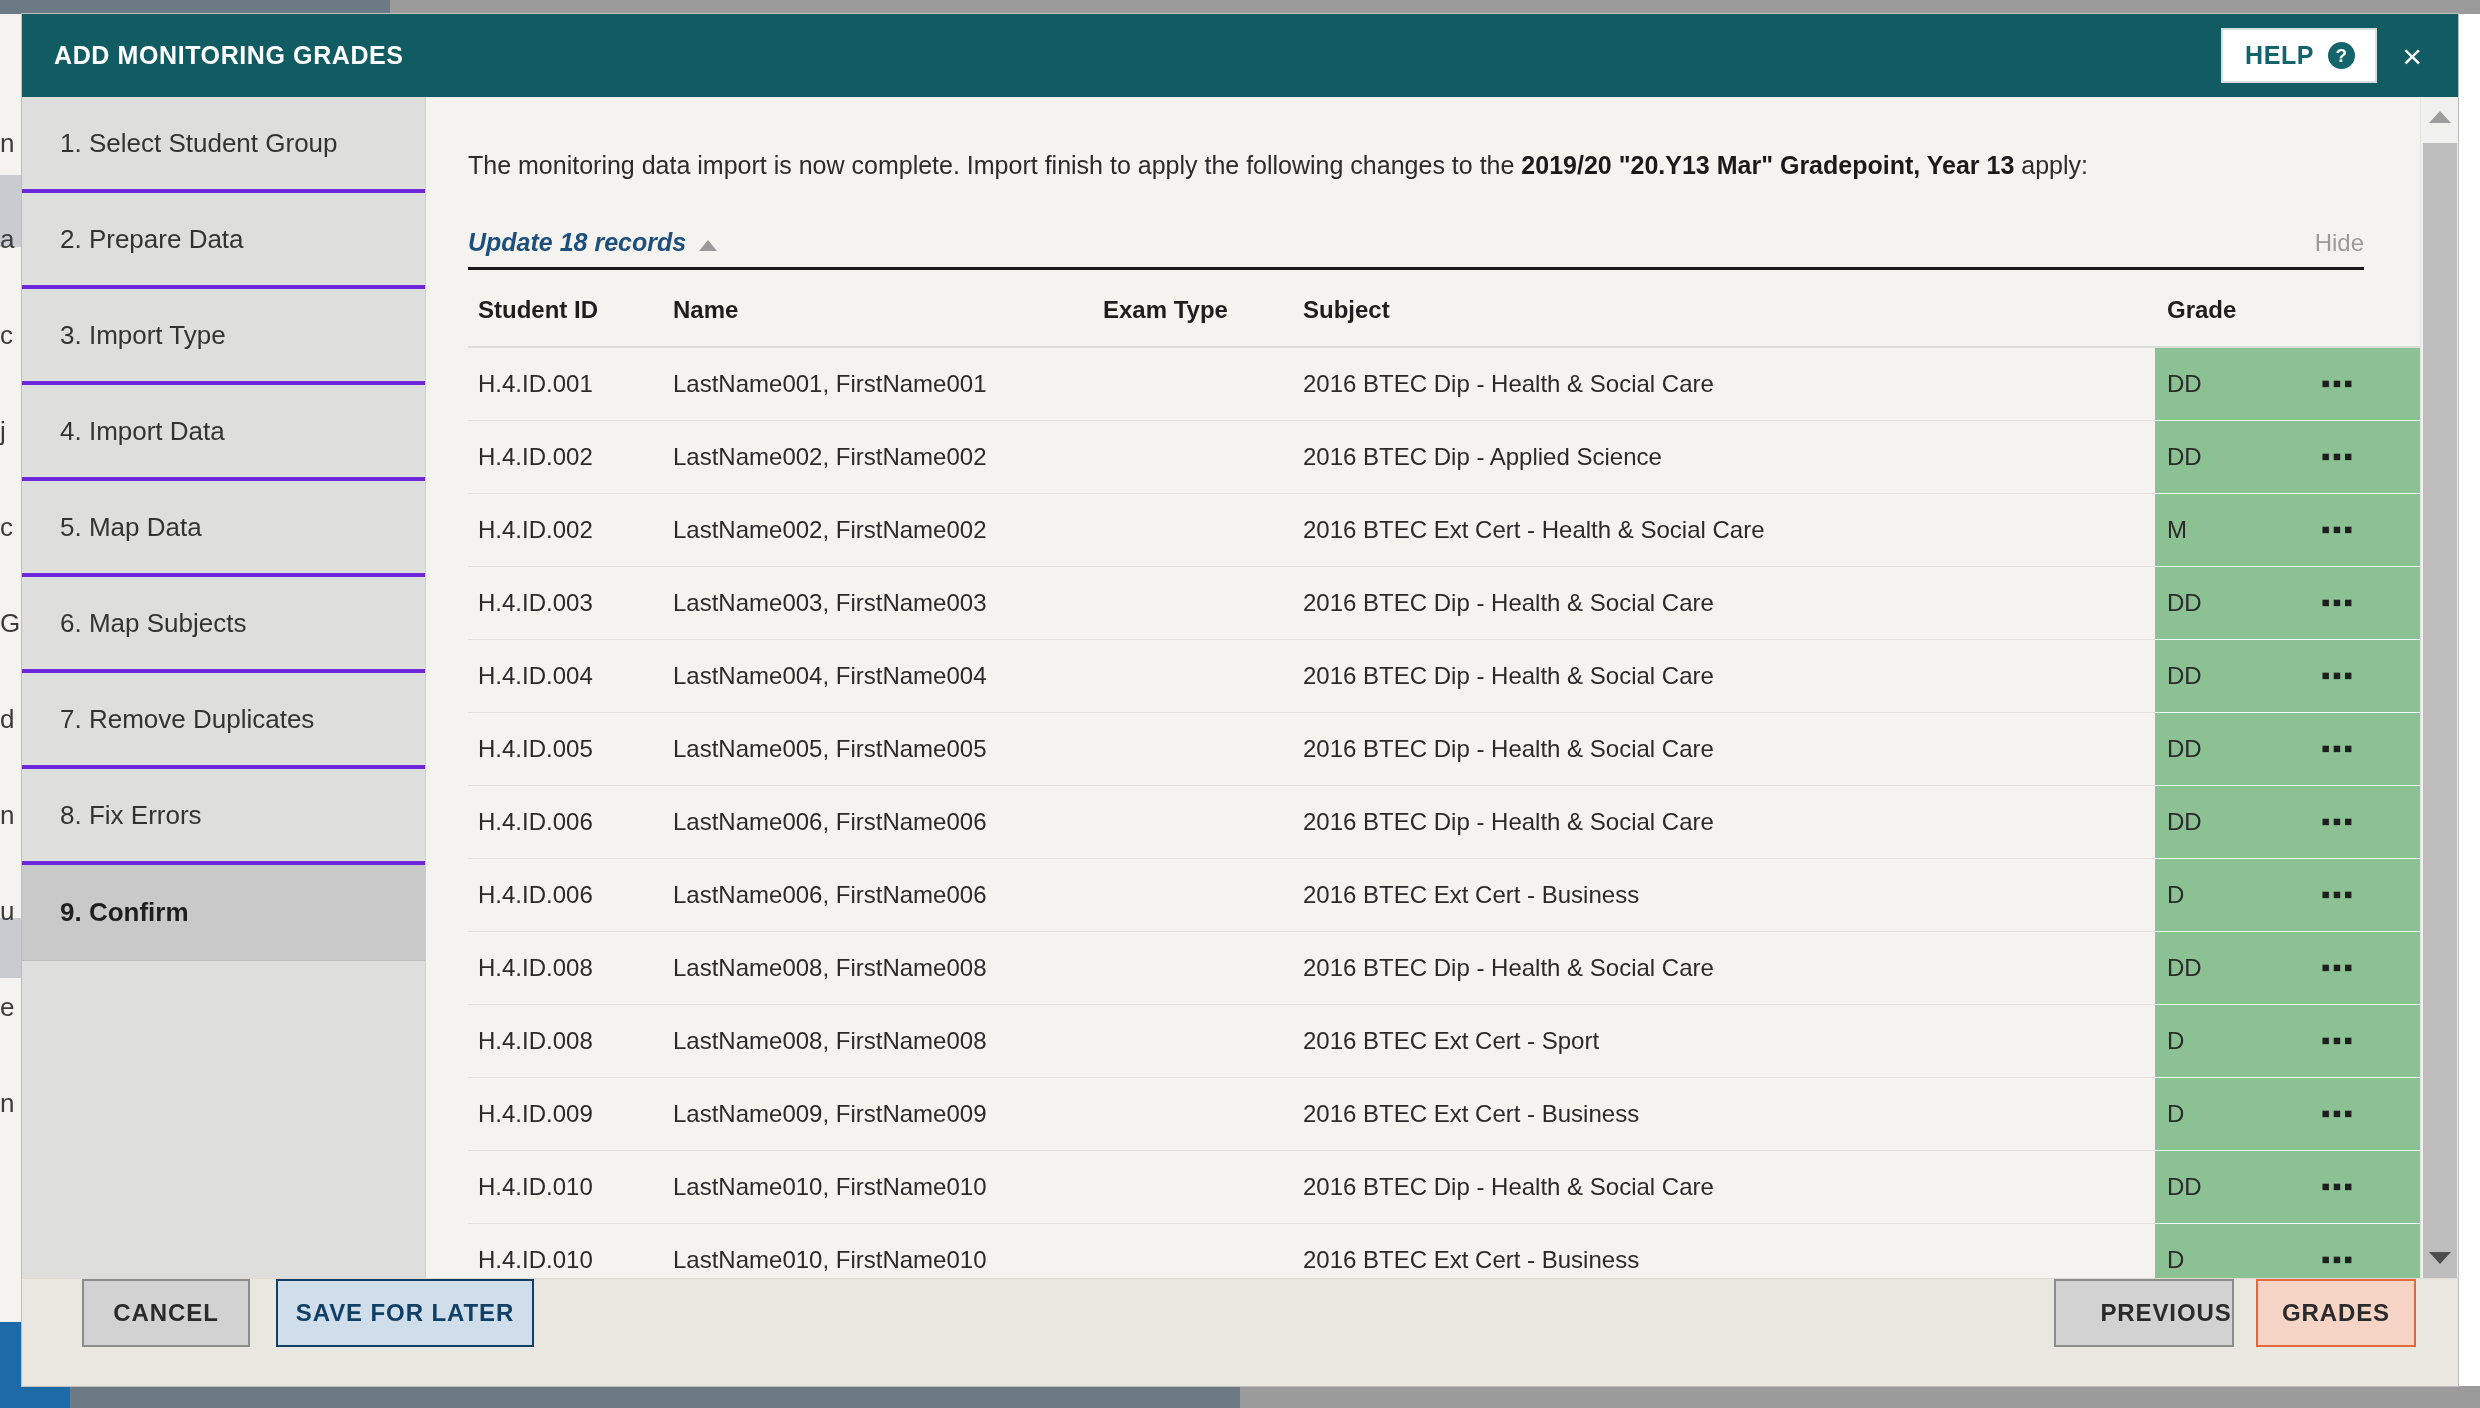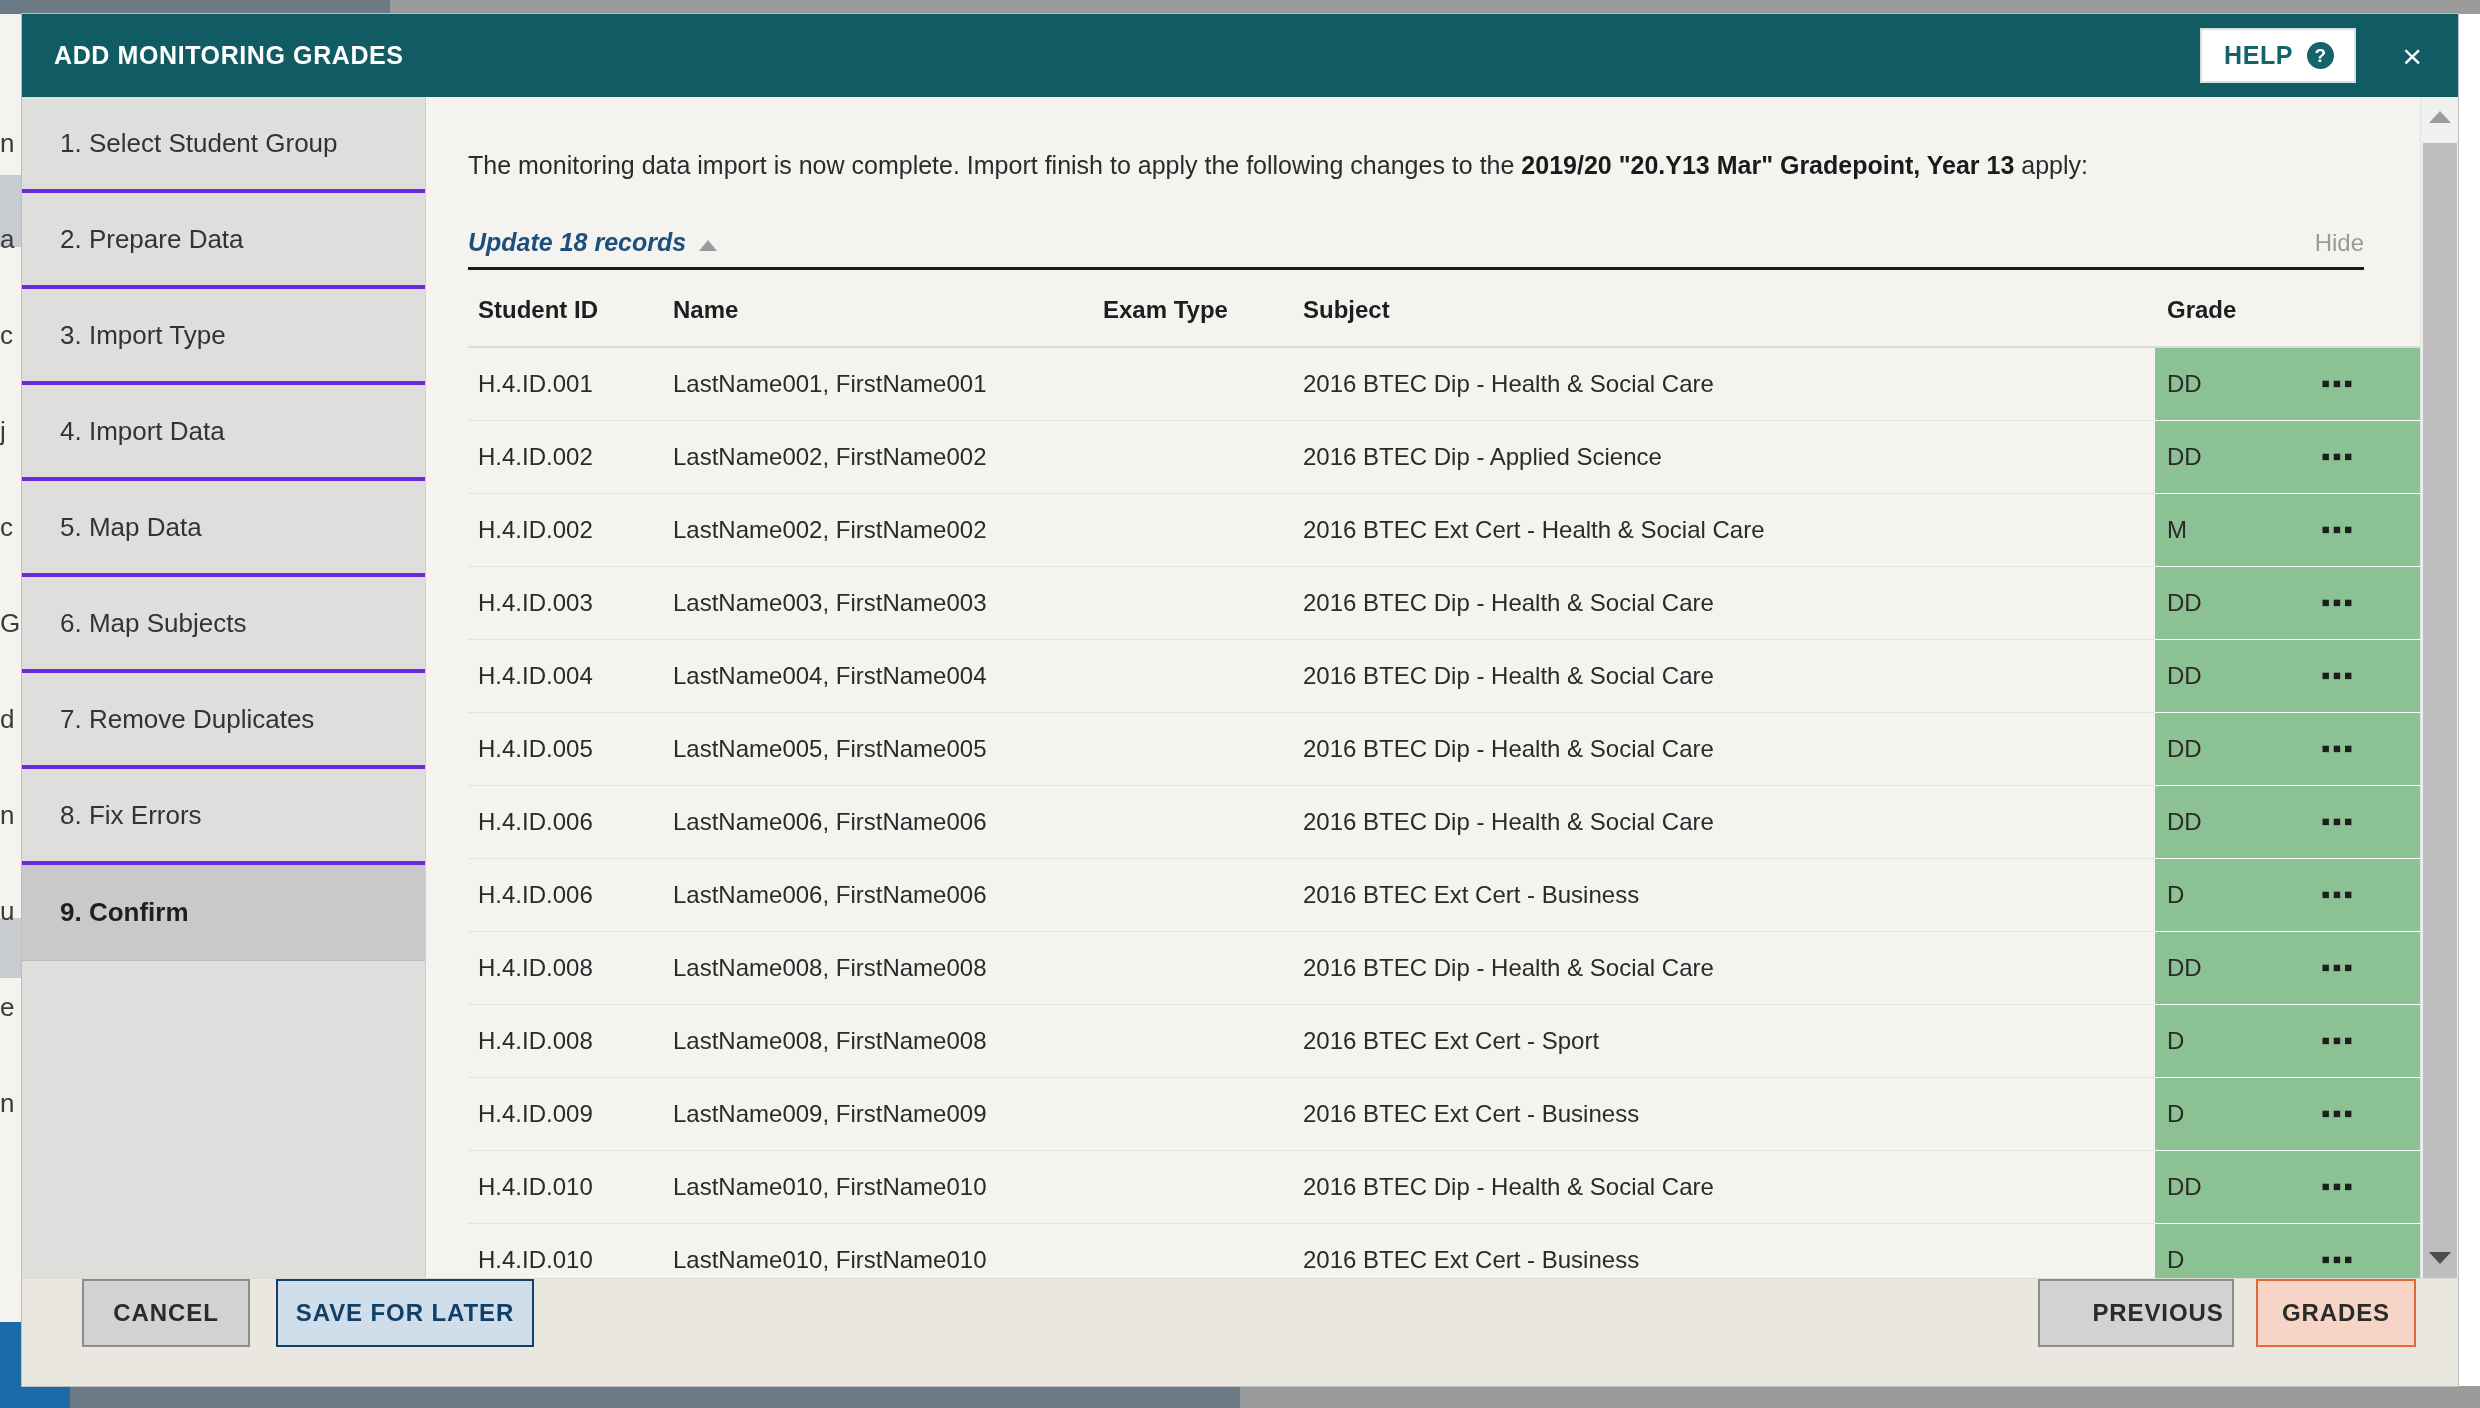--- a/index.html
+++ b/index.html
@@ -114,21 +114,21 @@
   #modal-title {
     color: #ffffff;
     font-size: 25px;
     font-weight: bold;
     letter-spacing: 0.6px;
   }
   .titlebar-right {
     margin-left: auto;
     display: flex;
     align-items: center;
-    gap: 40px;
+    gap: 19px;
   }
   #help-button {
     background: #ffffff;
     color: #13646b;
     font-size: 25px;
     font-weight: bold;
     letter-spacing: 0.6px;
     padding: 11px 20px 11px 22px;
     display: flex;
     align-items: center;
@@ -366,21 +366,21 @@
   }
   #save-later-button {
     width: 258px;
     background: #cfdeea;
     border-color: #123f66;
     color: #123f66;
     margin-left: 26px;
   }
   .footer-right { margin-left: auto; display: flex; align-items: center; }
   #previous-button {
-    width: 196px;
+    width: 180px;
     background: #d2d2d2;
     border-color: #8c8c8c;
     color: #2b2b2b;
     padding-left: 44px;
   }
   #finish-button {
     width: 160px;
     background: #f6d5c6;
     border-color: #e0693c;
     color: #2b2b2b;

